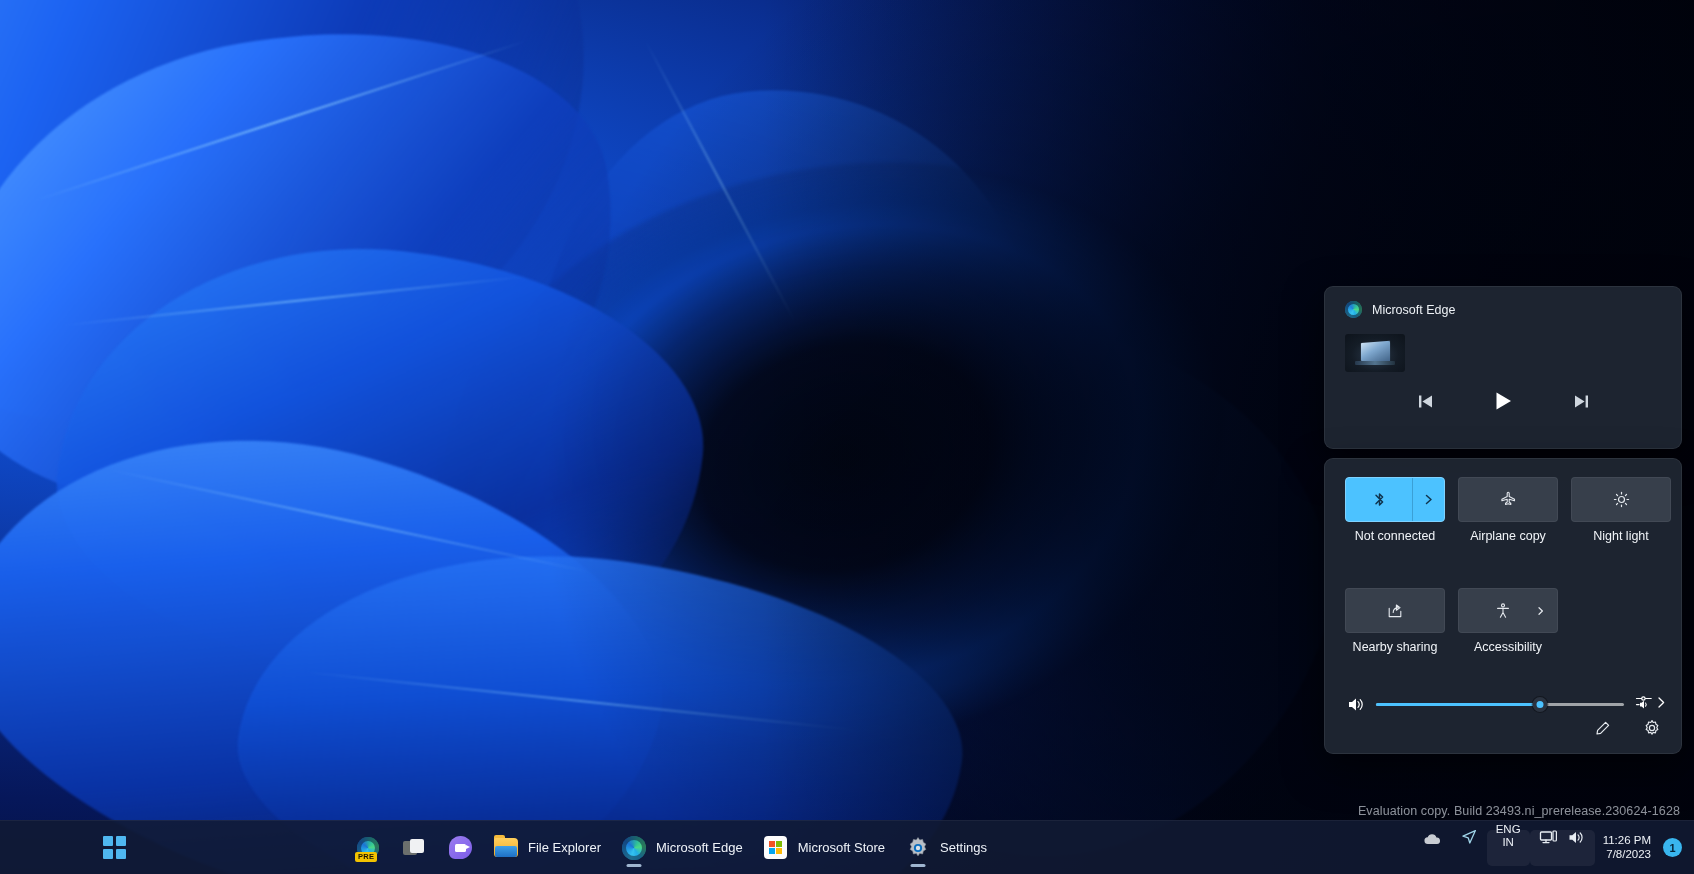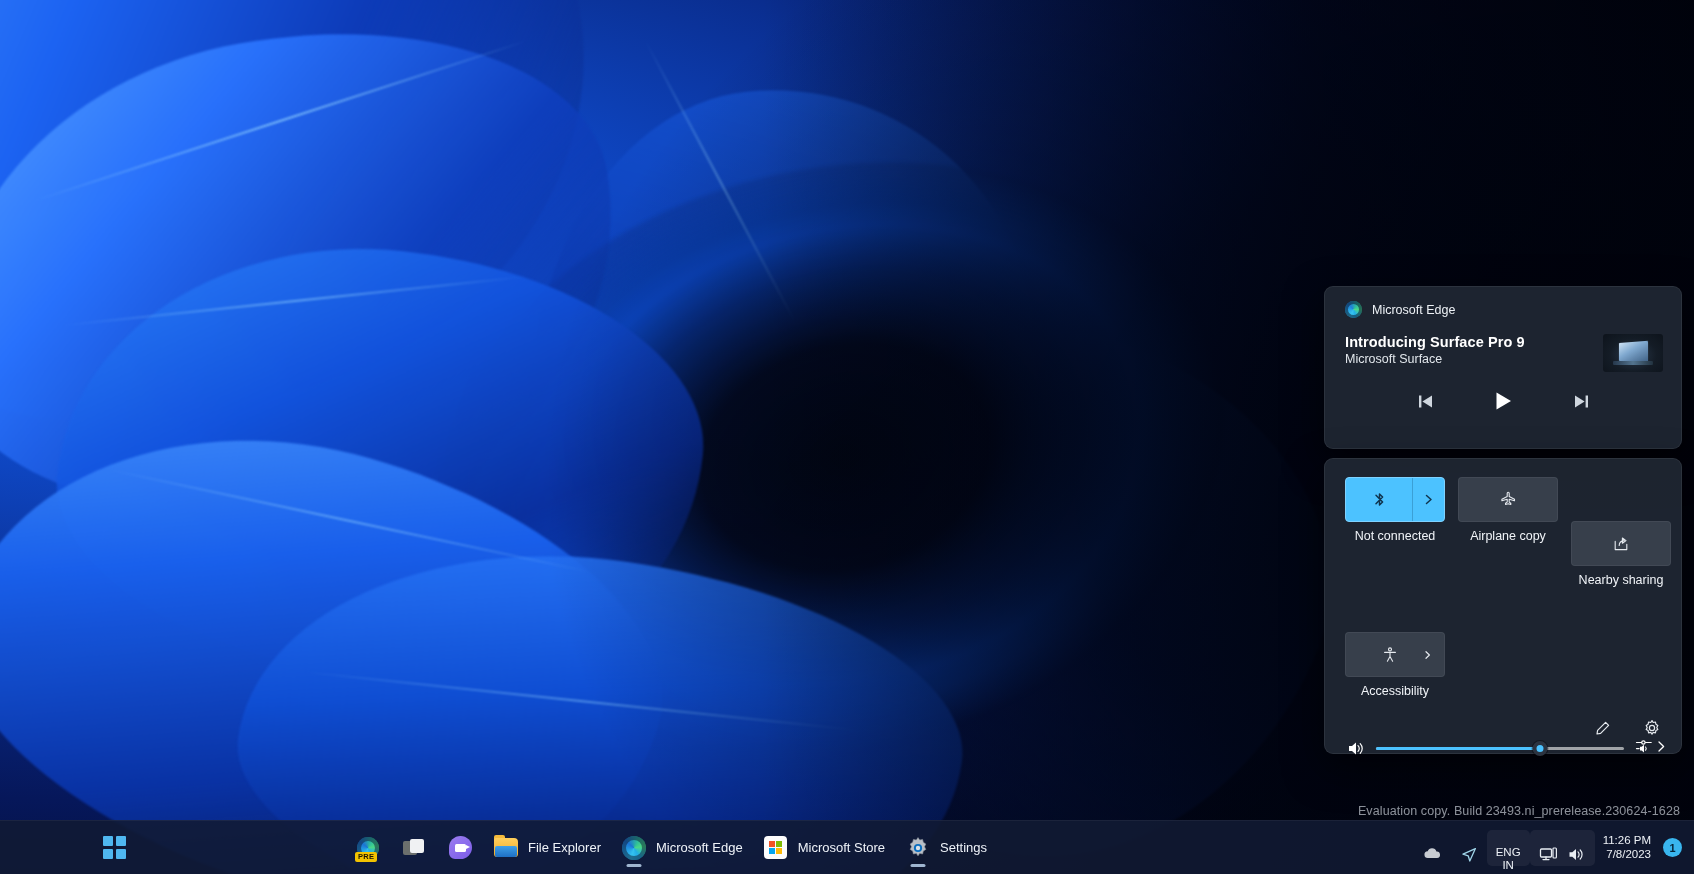--- a/index.html
+++ b/index.html
@@ -203,21 +203,21 @@
   .ico-store { width: 23px; height: 23px; border-radius: 4px; background: #fdfdfd;
     display: flex; align-items: center; justify-content: center; }
   .ico-store .q { display: grid; grid-template-columns: 6px 6px; grid-template-rows: 6px 6px; gap: 1.6px; }
   .ico-store .q i { display: block; }
   .ico-store .q i:nth-child(1){ background:#f35325; } .ico-store .q i:nth-child(2){ background:#81bc06; }
   .ico-store .q i:nth-child(3){ background:#05a6f0; } .ico-store .q i:nth-child(4){ background:#ffba08; }
   .ico-gear { width: 24px; height: 24px; }
 
   
   .tb-right { position: absolute; right: 8px; display: flex; align-items: center; gap: 0; height: 54px; }
-  .tray-grp { display: flex; align-items: flex-start; gap: 9px; height: 36px; padding: 16px 9px;
+  .tray-grp { display: flex; align-items: flex-end; gap: 9px; height: 36px; padding: 16px 9px;
     border-radius: 5px; cursor: pointer; }
   .tray-grp.active { background: rgba(255,255,255,0.06); }
   .lang { display: flex; flex-direction: column; align-items: center; line-height: 1.15; }
   .lang span { font-size: 11.5px; color: #edf1f6; }
   .clock { display: flex; flex-direction: column; align-items: flex-end; line-height: 1.2; padding: 0 8px; cursor: pointer; }
   .clock span { font-size: 11.5px; color: #edf1f6; white-space: nowrap; }
   .notif-badge { width: 19px; height: 19px; border-radius: 50%; background: #39b6ef; color: #06263a;
     font-size: 11px; font-weight: bold; display: flex; align-items: center; justify-content: center;
     margin-left: 4px; margin-right: 4px; cursor: pointer; }
 </style>
@@ -242,24 +242,20 @@
   <div class="wp-layer wp-vign"></div>
 
   <div id="watermark">Evaluation copy. Build 23493.ni_prerelease.230624-1628</div>
 
   <div class="flyout" id="media-flyout">
     <div class="media-head">
       <span class="edge-dot"></span>
       <span class="media-app">Microsoft Edge</span>
     </div>
     <div class="media-body">
-      <div class="media-meta">
-        <div class="media-title">Introducing Surface Pro 9</div>
-        <div class="media-sub">Microsoft Surface</div>
-      </div>
       <div class="media-thumb">
         <div class="dev"></div>
           <div class="kb"></div>
       </div>
     </div>
     <div class="media-ctrls">
       <button class="mbtn">
         <svg width="17" height="17" viewBox="0 0 17 17">
             <rect x="2" y="2.5" width="2.4" height="12" fill="#cfd6de"></rect>
             <path d="M15 2.5 L15 14.5 L5.4 8.5 Z" fill="#cfd6de"></path>
@@ -302,20 +298,40 @@
         <div class="qs-tile">
           <span>
             <svg width="19" height="19" viewBox="0 0 19 19">
                 <path d="M9.2 2.2 c.7 0 1 .5 1 1.1 v3.1 l5.3 2.9 v1.5 l-5.3-1.6 v2.9 l1.6 1.2 v1.2 l-2.6-.7 -2.6 .7 v-1.2 l1.6-1.2 v-2.9 l-5.3 1.6 v-1.5 l5.3-2.9 v-3.1 c0-.6 .3-1.1 1-1.1z" fill="none" stroke="#e6eaef" stroke-width="1.1" stroke-linejoin="round"></path>
               </svg>
           </span>
         </div>
         <div class="qs-label">Airplane copy</div>
       </div>
 
+      <div class="qs-cell">
+        <div class="qs-tile">
+          <span>
+            <svg width="19" height="19" viewBox="0 0 19 19">
+              <circle cx="9.5" cy="9.5" r="3" fill="none" stroke="#e6eaef" stroke-width="1.2"></circle>
+              <g stroke="#e6eaef" stroke-width="1.2" stroke-linecap="round">
+                <path d="M9.5 2.4 v1.6"></path>
+                  <path d="M9.5 15 v1.6"></path>
+                  <path d="M2.4 9.5 h1.6"></path>
+                  <path d="M15 9.5 h1.6"></path>
+                <path d="M4.5 4.5 l1.1 1.1"></path>
+                  <path d="M13.4 13.4 l1.1 1.1"></path>
+                  <path d="M14.5 4.5 l-1.1 1.1"></path>
+                  <path d="M5.6 13.4 l-1.1 1.1"></path>
+              </g>
+            </svg>
+          </span>
+        </div>
+        <div class="qs-label">Night light</div>
+      </div>
 
       <div class="qs-cell row2">
         <div class="qs-tile">
           <span>
             <svg width="18" height="18" viewBox="0 0 18 18">
               <path d="M3.2 6.4 v8.2 h11.6 v-5.4" fill="none" stroke="#e6eaef" stroke-width="1.1" stroke-linejoin="round" stroke-linecap="round"></path>
               <path d="M7.2 10.4 c0-3 2-4.6 5.2-4.8" fill="none" stroke="#e6eaef" stroke-width="1.1" stroke-linecap="round"></path>
               <path d="M10.4 3 L14 5.6 L10.4 8.2 Z" fill="none" stroke="#e6eaef" stroke-width="1.1" stroke-linejoin="round"></path>
             </svg>
           </span>

